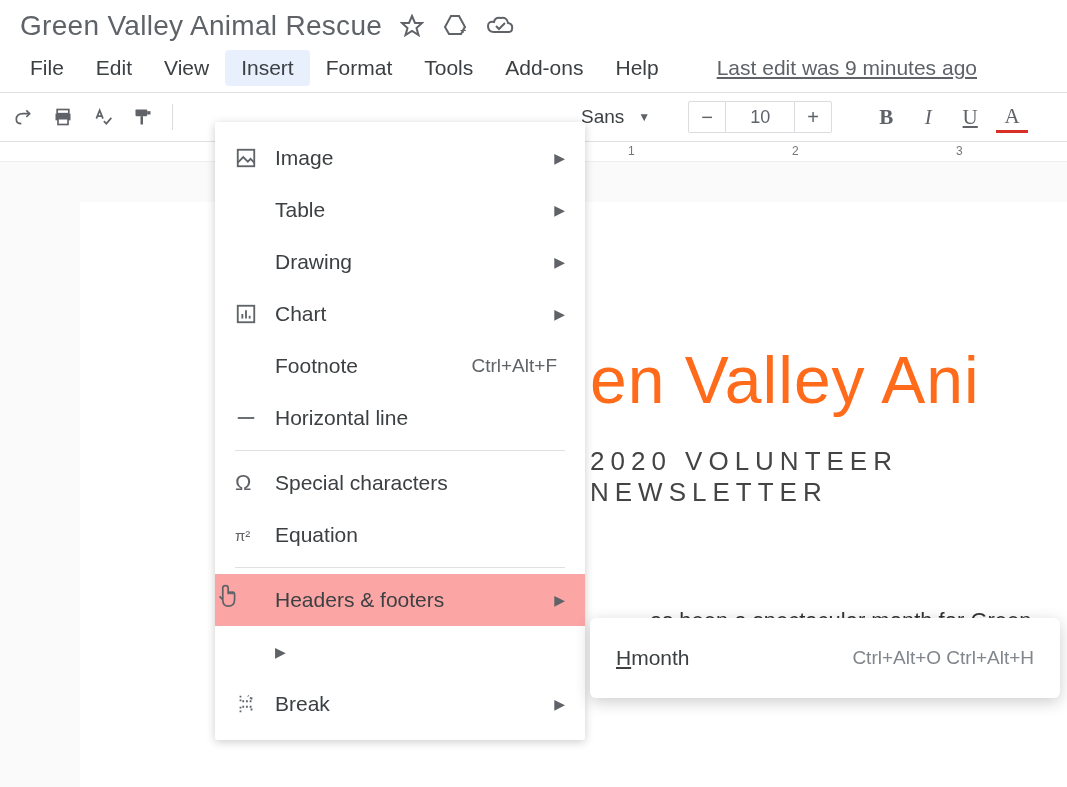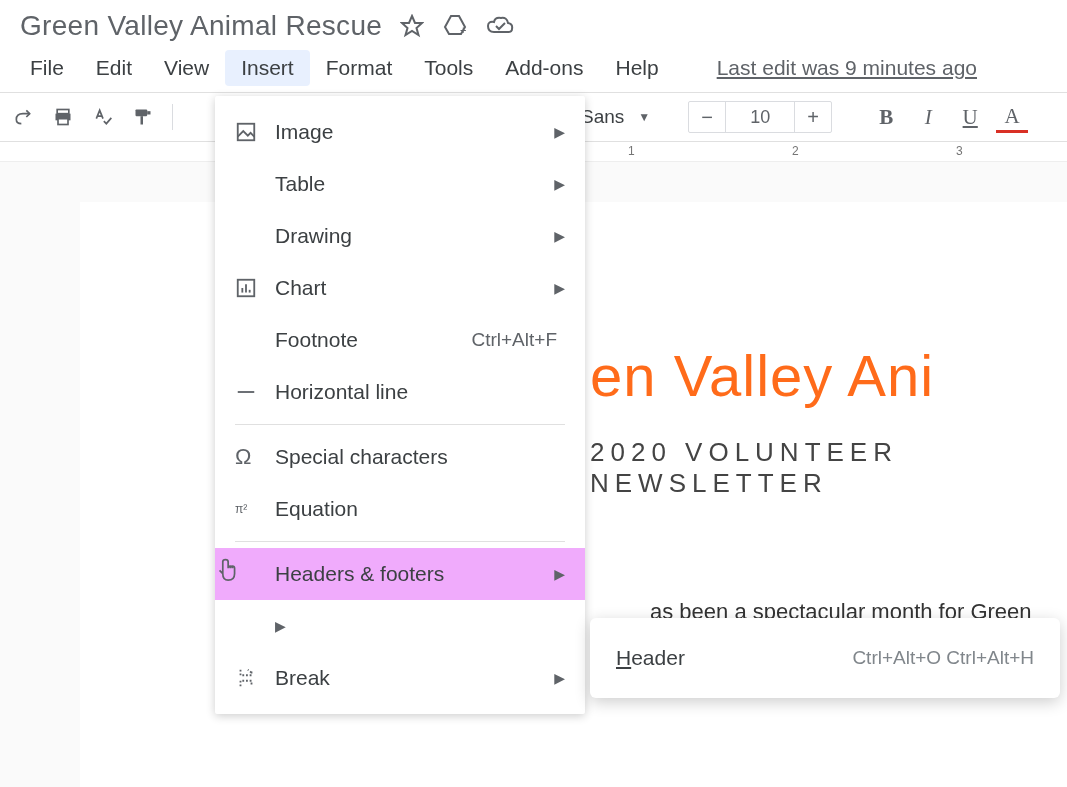--- a/index.html
+++ b/index.html
@@ -85,21 +85,21 @@
     padding-top: 40px;
   }
   .page {
     background: #fff;
     margin-left: 80px;
     height: 600px;
     padding: 140px 0 0 0;
     position: relative;
   }
   .doc-heading{
-    font-size: 58px;
+    font-size: 66px;
     color: #ff6b1a;
     font-weight: 400;
     letter-spacing: 1px;
     white-space: nowrap;
     font-family: "Trebuchet MS", sans-serif;
   }
   .doc-sub{
     margin-top: 28px;
     font-size: 26px;
     letter-spacing: 6px;
@@ -109,39 +109,39 @@
   .doc-body{
     margin-top: 100px;
     font-size: 22px;
     color:#333;
   }
 
   
   .dropdown {
     position: absolute;
     left: 215px;
-    top: 96px;
+    top: 122px;
     width: 370px;
     background: #fff;
     box-shadow: 0 2px 10px rgba(0,0,0,0.2);
     border-radius: 2px;
     z-index: 100;
     padding: 10px 0;
   }
   .dd-item {
     display: flex;
     align-items: center;
     height: 52px;
     padding: 0 20px 0 20px;
     font-size: 21px;
     color: #3c4043;
     cursor: pointer;
     position: relative;
   }
-  .dd-item.hover { background: #f0abfc; }
+  .dd-item.hover { background: #fca5a5; }
   .dd-icon { width: 40px; display:flex; align-items:center; color:#5f6368;}
   .dd-label { flex: 1; }
   .dd-arrow { color: #5f6368; font-size:14px;}
   .dd-shortcut { color:#5f6368; font-size:19px; margin-right:8px;}
   .dd-sep { height:1px; background:#e0e0e0; margin:6px 20px; }
   .cursor-hand { position:absolute; left:-2px; top:50%; transform:translateY(-50%); }
 
   
   .submenu {
     position: absolute;
@@ -308,21 +308,21 @@
         </svg>
     </span>
     <span class="dd-label">Horizontal line</span>
   </div>
   <div class="dd-sep"></div>
   <div class="dd-item">
     <span class="dd-icon" style="font-size:22px;">Ω</span>
     <span class="dd-label">Special characters</span>
   </div>
   <div class="dd-item">
-    <span class="dd-icon" style="font-size:12px;">π²</span>
+    <span class="dd-icon" style="font-size:15px;">π²</span>
     <span class="dd-label">Equation</span>
   </div>
   <div class="dd-sep"></div>
   <div class="dd-item hover">
     <span class="cursor-hand">
       <svg width="26" height="30" viewBox="0 0 24 28" fill="none" stroke="#5f6368" stroke-width="1.6">
           <path d="M9 4 L9 16 Q9 22 14 22 Q20 22 20 16 L20 11 Q20 9 18 9 L18 11 Q18 9 16 9 L16 11 Q16 9 14 9 L14 11 L14 5 Q14 3 11.5 3 Q9 3 9 5 Z M9 16 L6 13"></path>
         </svg>
     </span>
     <span class="dd-icon"></span>
@@ -339,16 +339,16 @@
           <path d="M6 3 L6 9 L18 9 L18 3 M18 6 L14 3 M6 21 L6 15 L18 15 L18 21" stroke-dasharray="2 2"></path>
         </svg>
     </span>
     <span class="dd-label">Break</span>
     <span class="dd-arrow">▶</span>
   </div>
 </div>
 
 <div class="submenu">
   <div class="sub-item">
-    <span class="sub-label"><span class="ul">H</span><span>eader</span></span>
+    <span class="sub-label"><span class="ul">H</span><span>month</span></span>
     <span class="sub-shortcut">Ctrl+Alt+O Ctrl+Alt+H</span>
   </div>
 </div>
 
 </body></html>

